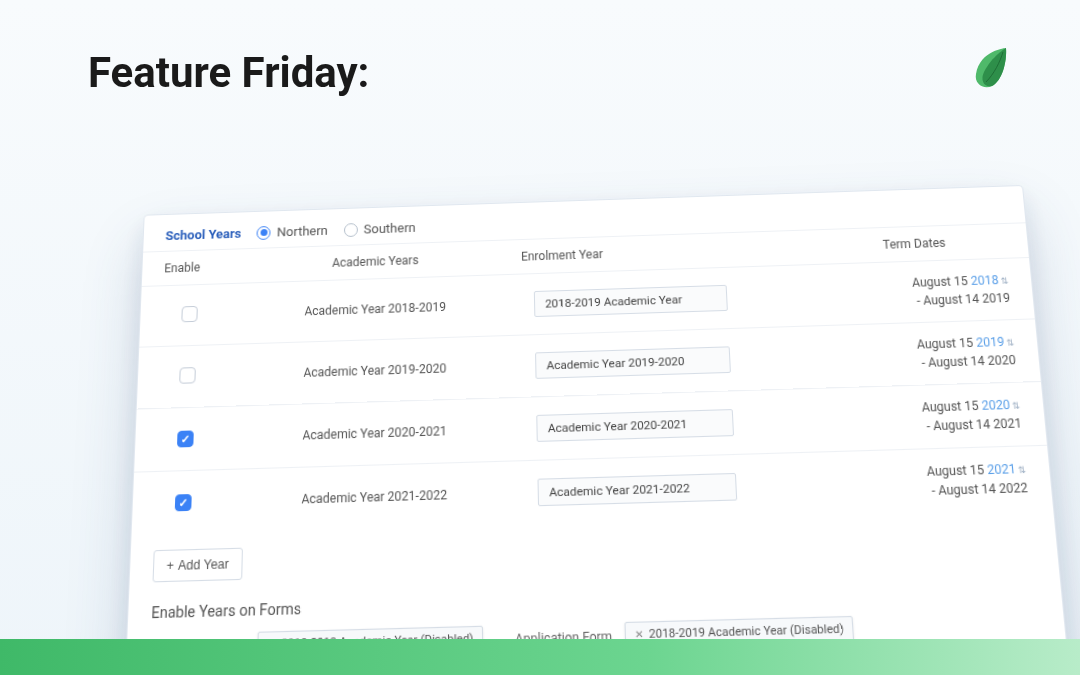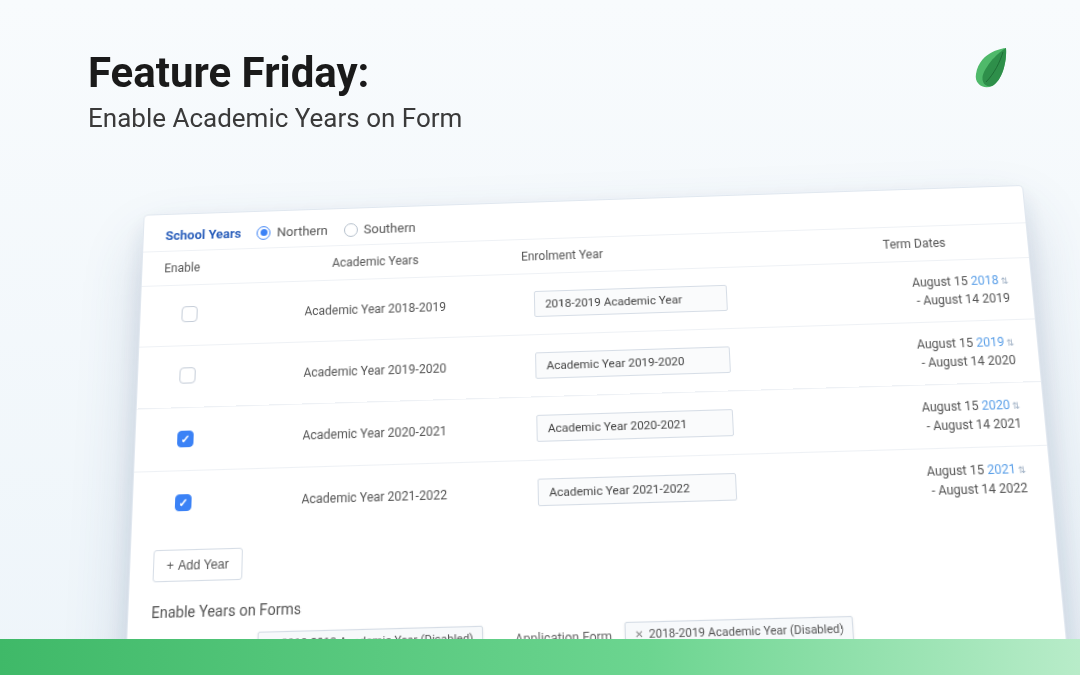--- a/index.html
+++ b/index.html
@@ -217,21 +217,20 @@
   width: 100%;
   height: 36px;
   background: linear-gradient(90deg, #3fb968 0%, #6cd590 60%, #b8ecc9 100%);
 }
 </style>
 </head>
 <body>
 
 <div class="header">
   <div class="title">Feature Friday:</div>
-  <div class="subtitle">Enable Academic Years on Form</div>
 </div>
 
 <div class="leaf-logo">
   <svg width="58" height="58" viewBox="0 0 58 58">
     <path d="M 44 8 C 44 8 18 10 14 34 C 12 44 22 50 30 46 C 40 41 45 22 44 8 Z" fill="#4fb96a"></path>
     <path d="M 44 8 C 44 8 30 16 22 32 C 18 40 22 48 30 46 C 40 41 45 22 44 8 Z" fill="#2e8f4a"></path>
     <path d="M 41 12 C 38 22 32 34 24 42" stroke="#1e6e36" stroke-width="1" fill="none"></path>
   </svg>
 </div>
 

